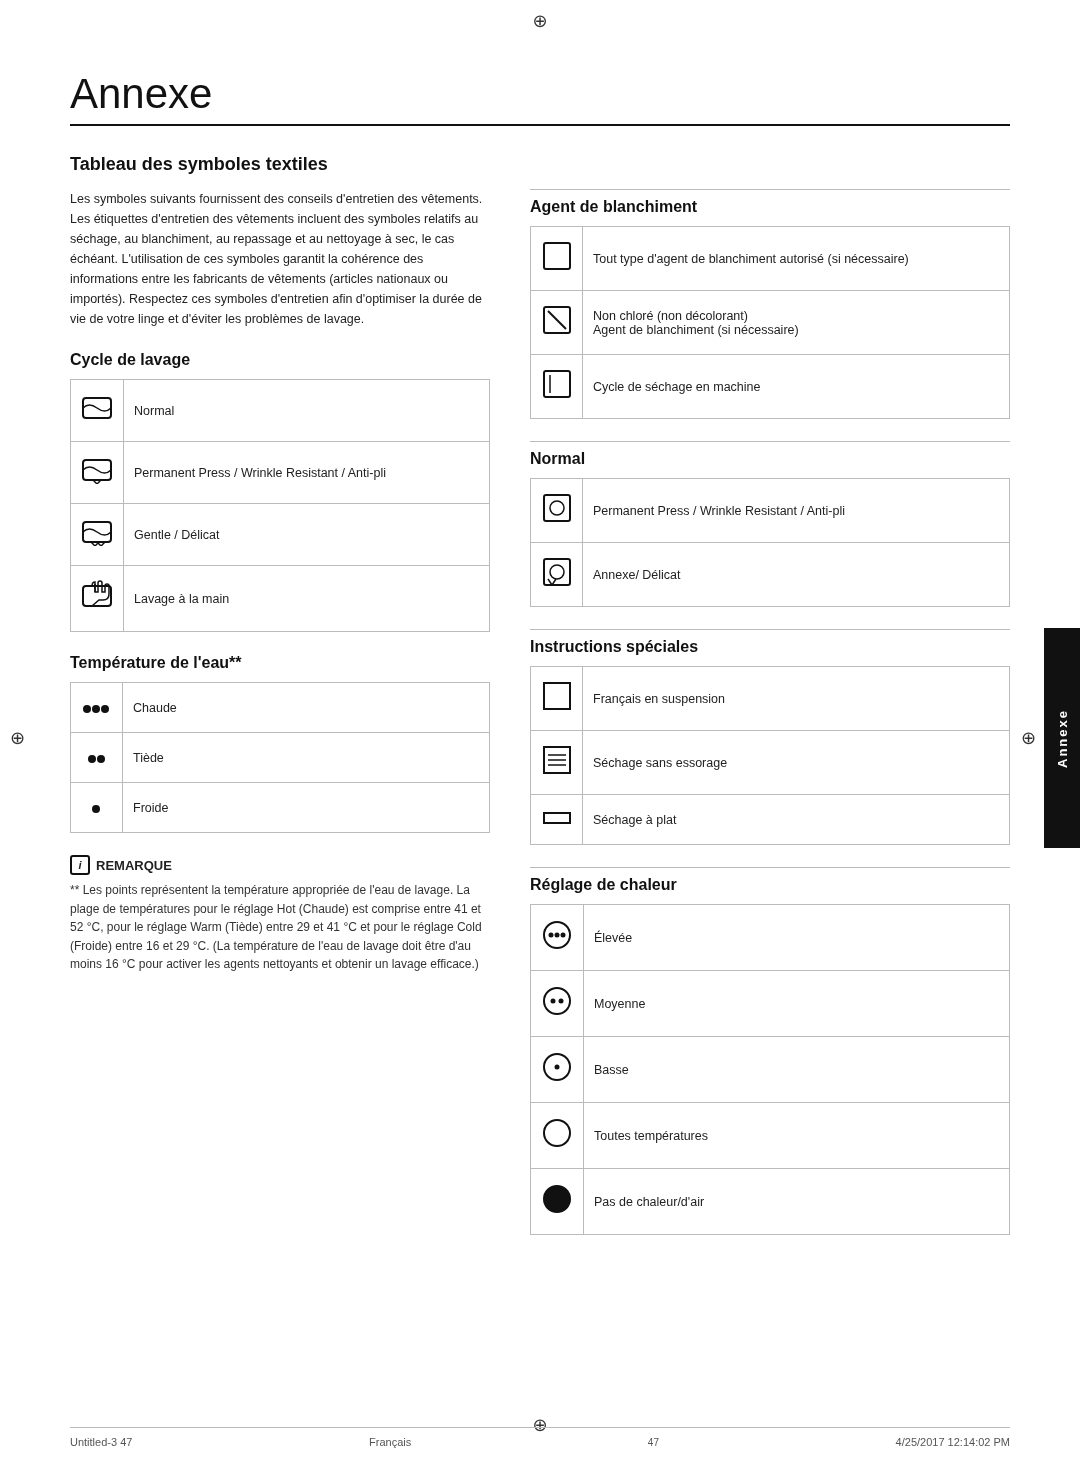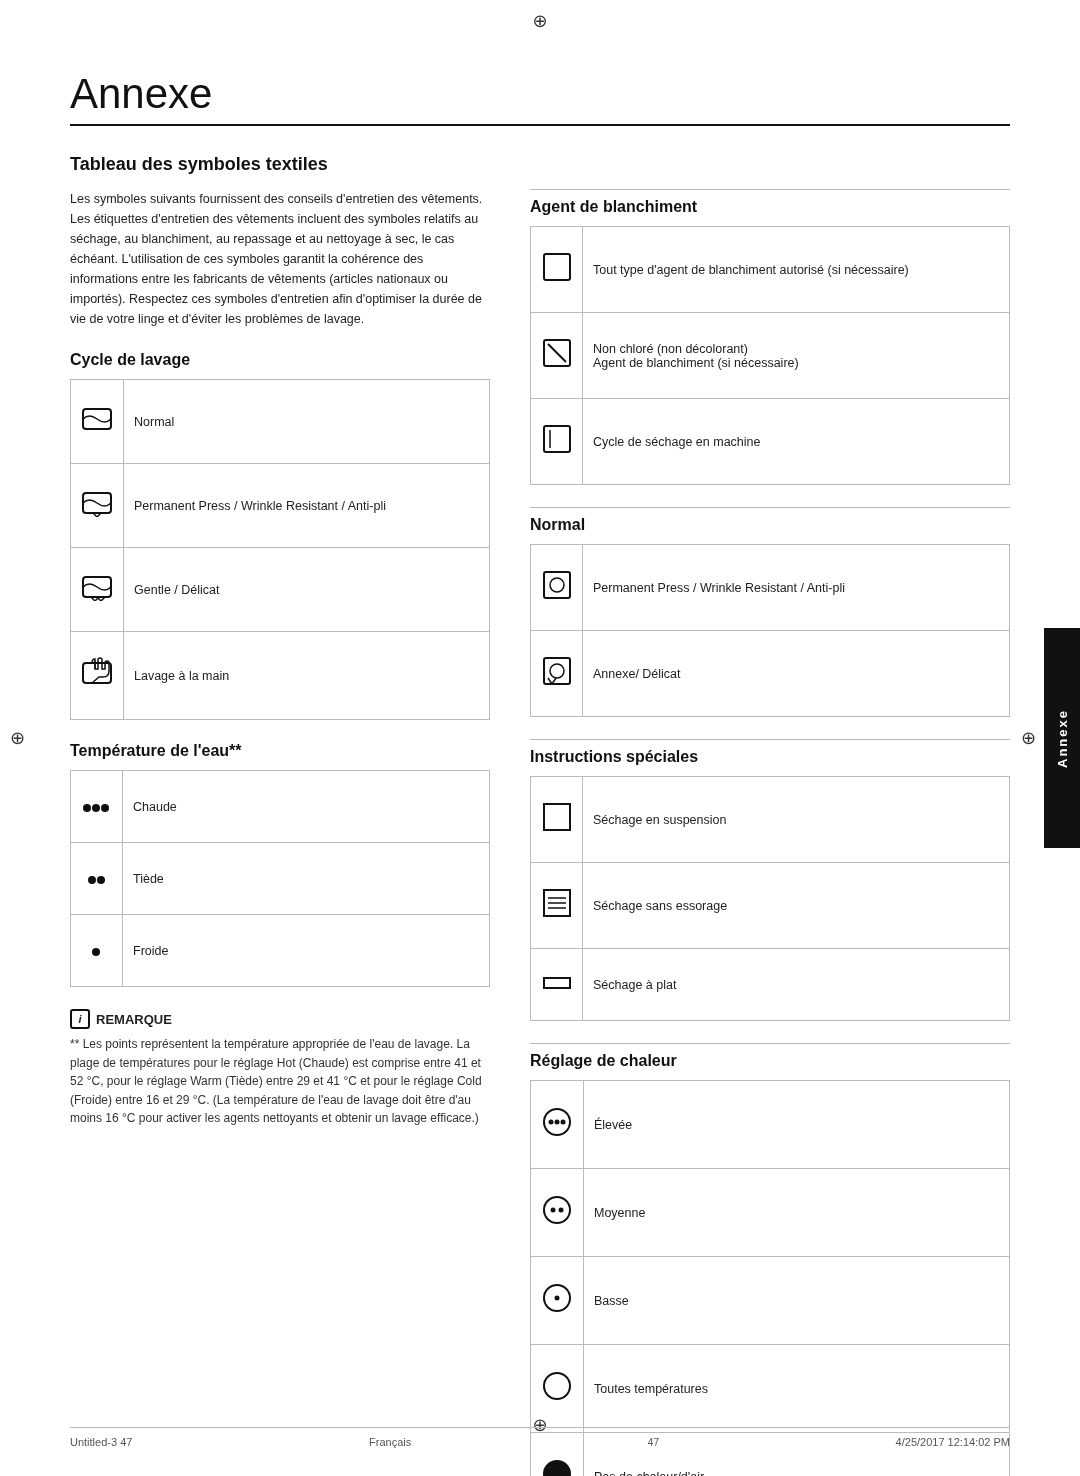--- a/index.html
+++ b/index.html
@@ -120,21 +120,21 @@
     }
 
     
     .symbol-table {
       width: 100%;
       border-collapse: collapse;
       margin-bottom: 22px;
     }
     .symbol-table td {
       border: 1px solid #bbb;
-      padding: 25px 10px;
+      padding: 14px 10px;
       font-size: 12.5px;
       vertical-align: middle;
     }
     .symbol-table td.icon-cell {
       width: 52px;
       text-align: center;
       font-size: 18px;
     }
 
     
@@ -372,21 +372,21 @@
         <hr class="right-section-rule">
         <div class="section-title">Instructions spéciales</div>
         <table class="symbol-table">
           <tbody>
               <tr>
             <td class="icon-cell">
               <svg width="30" height="30" viewBox="0 0 30 30">
                 <rect x="2" y="2" width="26" height="26" fill="none" stroke="#111" stroke-width="2"></rect>
               </svg>
             </td>
-            <td>Séchage en suspension</td>
+            <td>Français en suspension</td>
           </tr>
           <tr>
             <td class="icon-cell">
               <svg width="30" height="30" viewBox="0 0 30 30">
                 <rect x="2" y="2" width="26" height="26" fill="none" stroke="#111" stroke-width="2"></rect>
                 <line x1="6" y1="10" x2="24" y2="10" stroke="#111" stroke-width="1.5"></line>
                 <line x1="6" y1="15" x2="24" y2="15" stroke="#111" stroke-width="1.5"></line>
                 <line x1="6" y1="20" x2="24" y2="20" stroke="#111" stroke-width="1.5"></line>
               </svg>
             </td>

